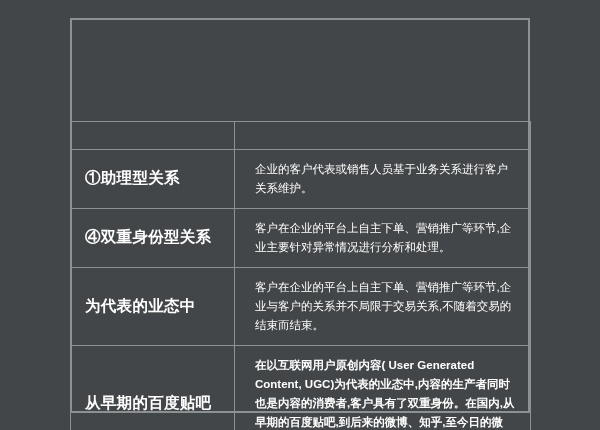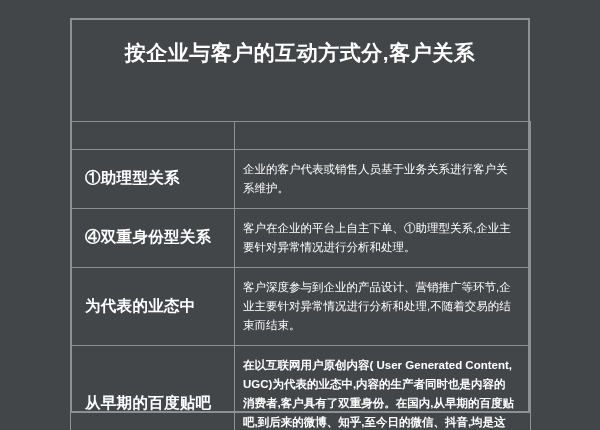--- a/index.html
+++ b/index.html
@@ -66,61 +66,60 @@
   }
   td.col-type {
     width: 164px;
     padding: 8px 10px 8px 14px;
     font-size: 15.5px;
     font-weight: bold;
     letter-spacing: 0.3px;
   }
   td.col-desc {
     width: 296px;
-    padding: 10px 14px 10px 8px;
+    padding: 10px 14px 10px 20px;
     font-size: 11.5px;
     line-height: 1.65;
     font-weight: normal;
   }
   tr.head-row td {
     height: 28px;
     padding: 0;
   }
   tr.r1 td { height: 56px; }
   tr.r2 td { height: 56px; }
   tr.r3 td { height: 70px; }
   tr.r4 td { height: 110px; font-weight: bold; }
 </style>
 </head>
 <body>
 
 <div class="page">
 
   <div class="frame"></div>
 
-  <div class="title">按企业与客户的互动方式分,客户关系</div>
 
   <div class="table">
     <table>
       <tbody>
         <tr class="head-row">
           <td class="col-type"></td>
           <td class="col-desc"></td>
         </tr>
         <tr class="r1">
           <td class="col-type">①助理型关系</td>
           <td class="col-desc">企业的客户代表或销售人员基于业务关系进行客户关系维护。</td>
         </tr>
         <tr class="r2">
           <td class="col-type">④双重身份型关系</td>
-          <td class="col-desc">客户在企业的平台上自主下单、①助理型关系,企业主要针对异常情况进行分析和处理。</td>
+          <td class="col-desc">客户在企业的平台上自主下单、营销推广等环节,企业主要针对异常情况进行分析和处理。</td>
         </tr>
         <tr class="r3">
           <td class="col-type">为代表的业态中</td>
-          <td class="col-desc">客户深度参与到企业的产品设计、营销推广等环节,企业主要针对异常情况进行分析和处理,不随着交易的结束而结束。</td>
+          <td class="col-desc">客户在企业的平台上自主下单、营销推广等环节,企业与客户的关系并不局限于交易关系,不随着交易的结束而结束。</td>
         </tr>
         <tr class="r4">
           <td class="col-type">从早期的百度贴吧</td>
           <td class="col-desc">在以互联网用户原创内容( User Generated Content, UGC)为代表的业态中,内容的生产者同时也是内容的消费者,客户具有了双重身份。在国内,从早期的百度贴吧,到后来的微博、知乎,至今日的微信、抖音,均是这一类关系的典型代表。</td>
         </tr>
       </tbody>
     </table>
   </div>
 
 </div>

